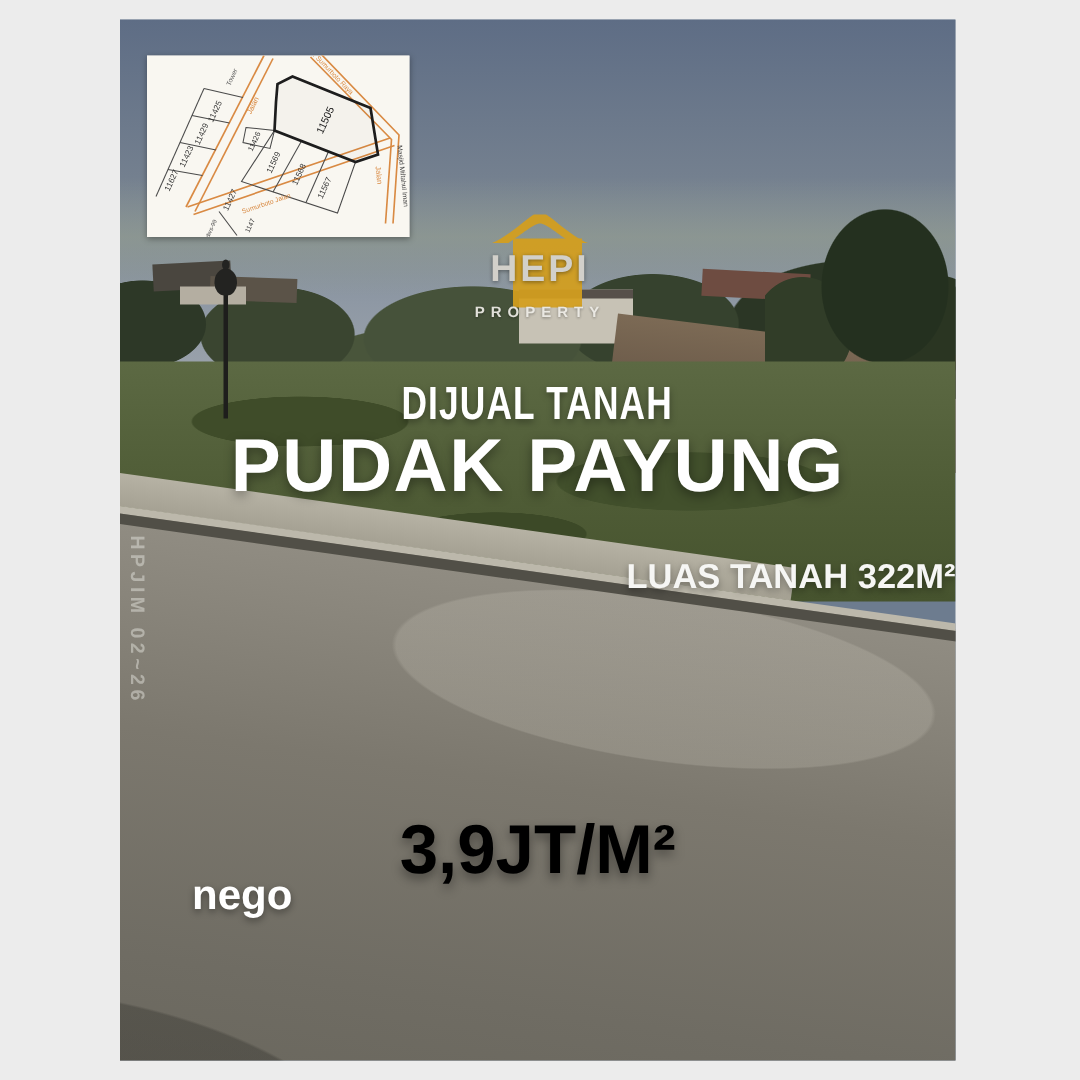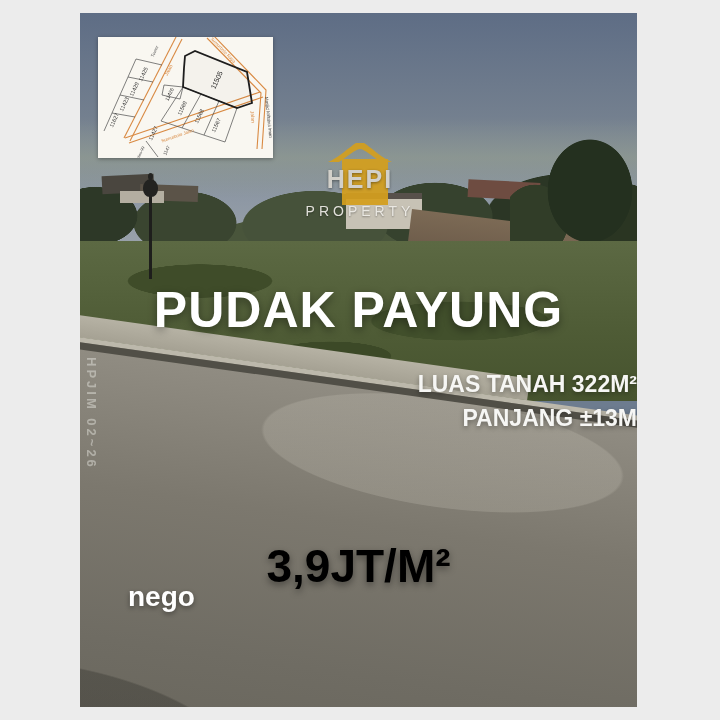--- a/index.html
+++ b/index.html
@@ -51,21 +51,21 @@
 
   
   .inset{left:18px;top:24px;width:175px;height:121px;background:#f9f7f1;box-shadow:0 1px 4px rgba(0,0,0,.35);}
   .inset svg{position:absolute;left:0;top:0;}
 
   
   .logo{left:216px;top:126px;width:128px;height:96px;opacity:.93;text-align:center;}
   .logo-roof{left:30px;top:0;width:68px;height:24px;}
   .gold-rect{left:46px;top:20px;width:46px;height:46px;background:#d49f1e;}
   .logo-name{left:0;top:26px;width:128px;font-size:25px;font-weight:700;letter-spacing:2px;color:#d8d5ce;text-shadow:0 1px 3px rgba(0,0,0,.45);}
-  .logo-sub{left:0;top:64px;width:128px;font-size:14px;font-weight:400;letter-spacing:4px;color:#edebe6;text-shadow:0 1px 2px rgba(0,0,0,.4);}
+  .logo-sub{left:0;top:64px;width:128px;font-size:10px;font-weight:700;letter-spacing:4px;color:#edebe6;text-shadow:0 1px 2px rgba(0,0,0,.4);}
 
   
   .kicker{left:0;top:238px;width:557px;text-align:center;color:#fff;font-size:31px;font-weight:700;text-shadow:0 2px 6px rgba(0,0,0,.35);}
   .kicker span{display:inline-block;transform:scaleX(.76);letter-spacing:1px;position:static;}
   .title{left:0;top:268px;width:557px;text-align:center;color:#fff;font-size:50px;font-weight:800;letter-spacing:1px;text-shadow:0 3px 8px rgba(0,0,0,.4);}
   .details{left:0;top:355px;width:557px;text-align:right;color:#f6f6f4;font-size:23px;font-weight:600;line-height:33.5px;text-shadow:0 2px 5px rgba(0,0,0,.35);}
   .price{left:0;top:526px;width:557px;text-align:center;color:#000000;font-size:46px;font-weight:800;letter-spacing:0;text-shadow:0 3px 7px rgba(0,0,0,.4);}
   .nego{left:0;top:568px;width:557px;text-align:left;color:#fff;font-size:28px;font-weight:700;text-shadow:0 2px 5px rgba(0,0,0,.4);}
   .nego span{display:inline-block;transform:translateX(48px);position:static;}
   .watermark{left:4px;top:344px;writing-mode:vertical-rl;text-orientation:mixed;font-size:13px;font-weight:600;letter-spacing:3px;color:rgba(230,230,224,.48);}
@@ -151,22 +151,22 @@
 
     <div class="logo">
       <svg class="logo-roof" viewBox="0 0 68 24">
         <path d="M2,23 C11,20 26,6 30,4 L38,4 C42,6 57,20 66,23 L55,23 C46,17 38,10 34,10 C30,10 22,17 13,23 Z" fill="#d49f1e"></path>
       </svg>
       <div class="gold-rect" style="background: rgb(212, 159, 30);"></div>
       <div class="logo-name">HEPI</div>
       <div class="logo-sub">PROPERTY</div>
     </div>
 
+    <div class="kicker"><span>DIJUAL TANAH</span></div>
     <div class="title">PUDAK PAYUNG</div>
     <div class="details">
       <div style="position:static;">LUAS TANAH 322M²</div>
-      <div style="position:static;">PANJANG ±13M</div>
     </div>
     <div class="price">3,9JT/M²</div>
     <div class="nego"><span>nego</span></div>
     <div class="watermark">HPJIM 02~26</div>
   </div>
 </div>
 
 </body></html>

